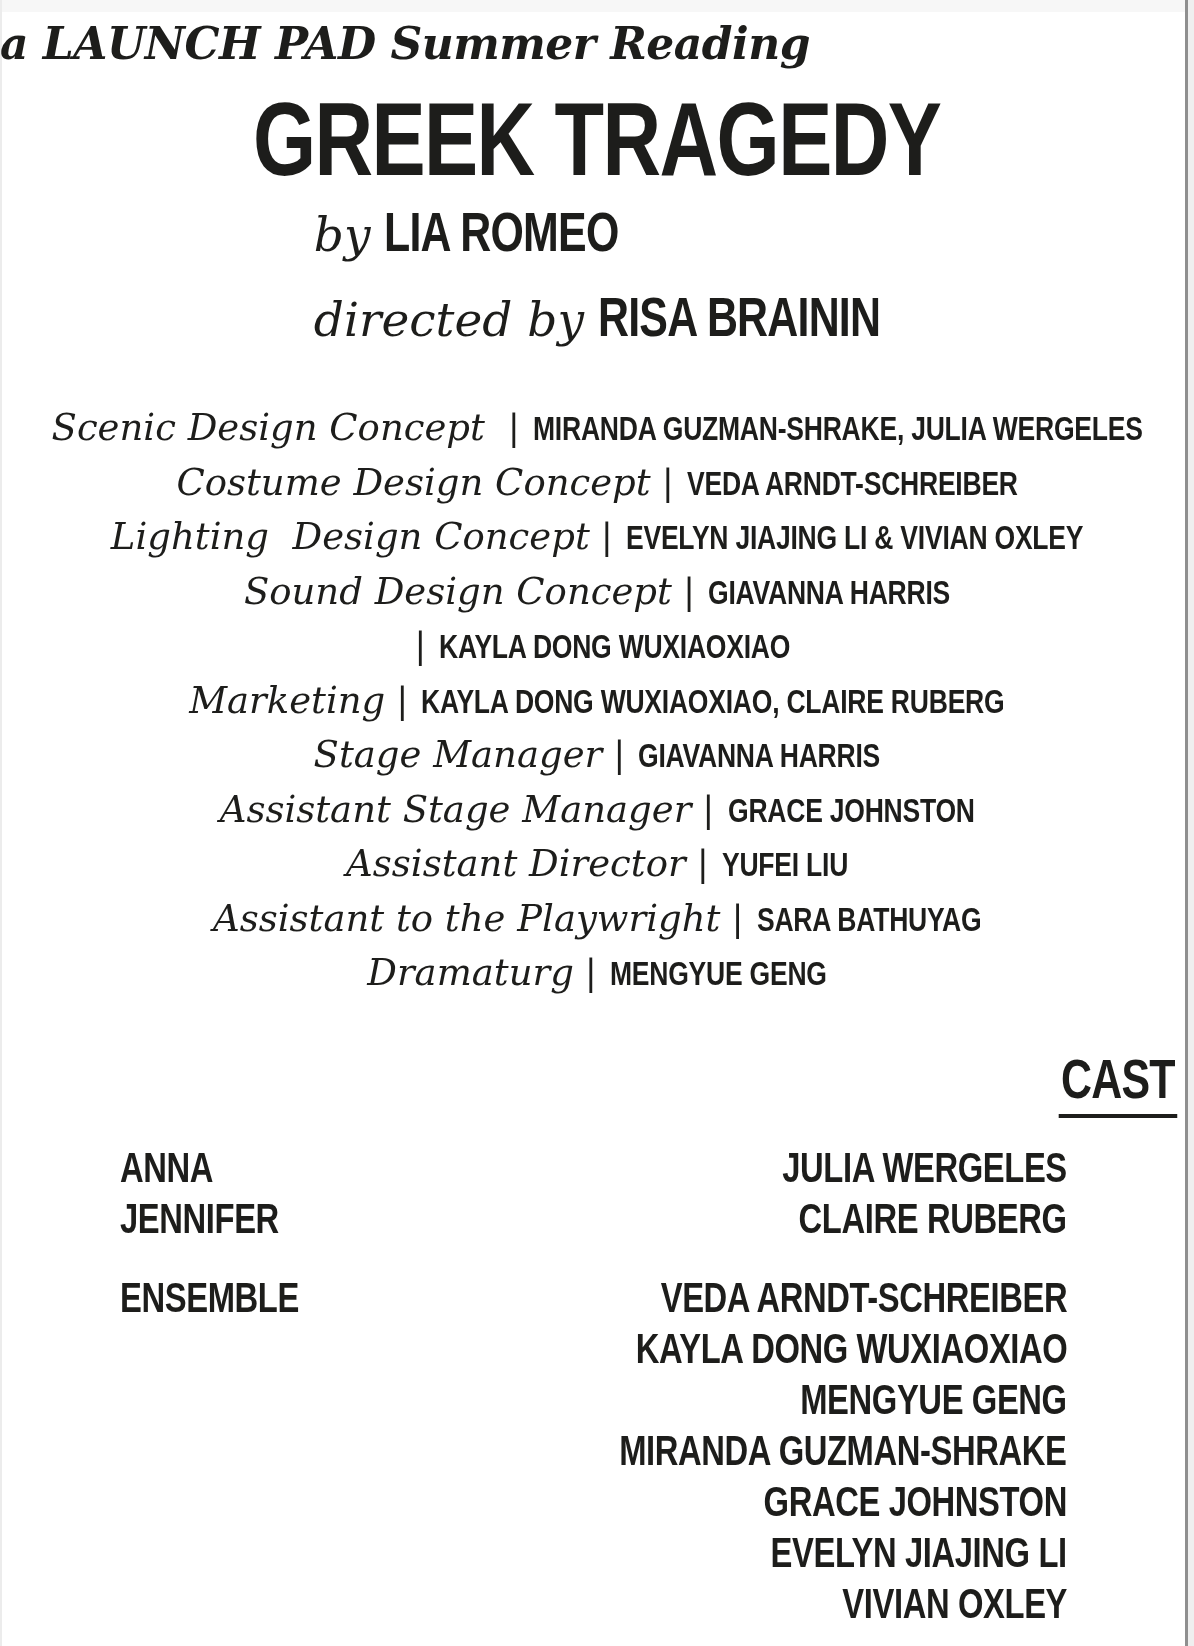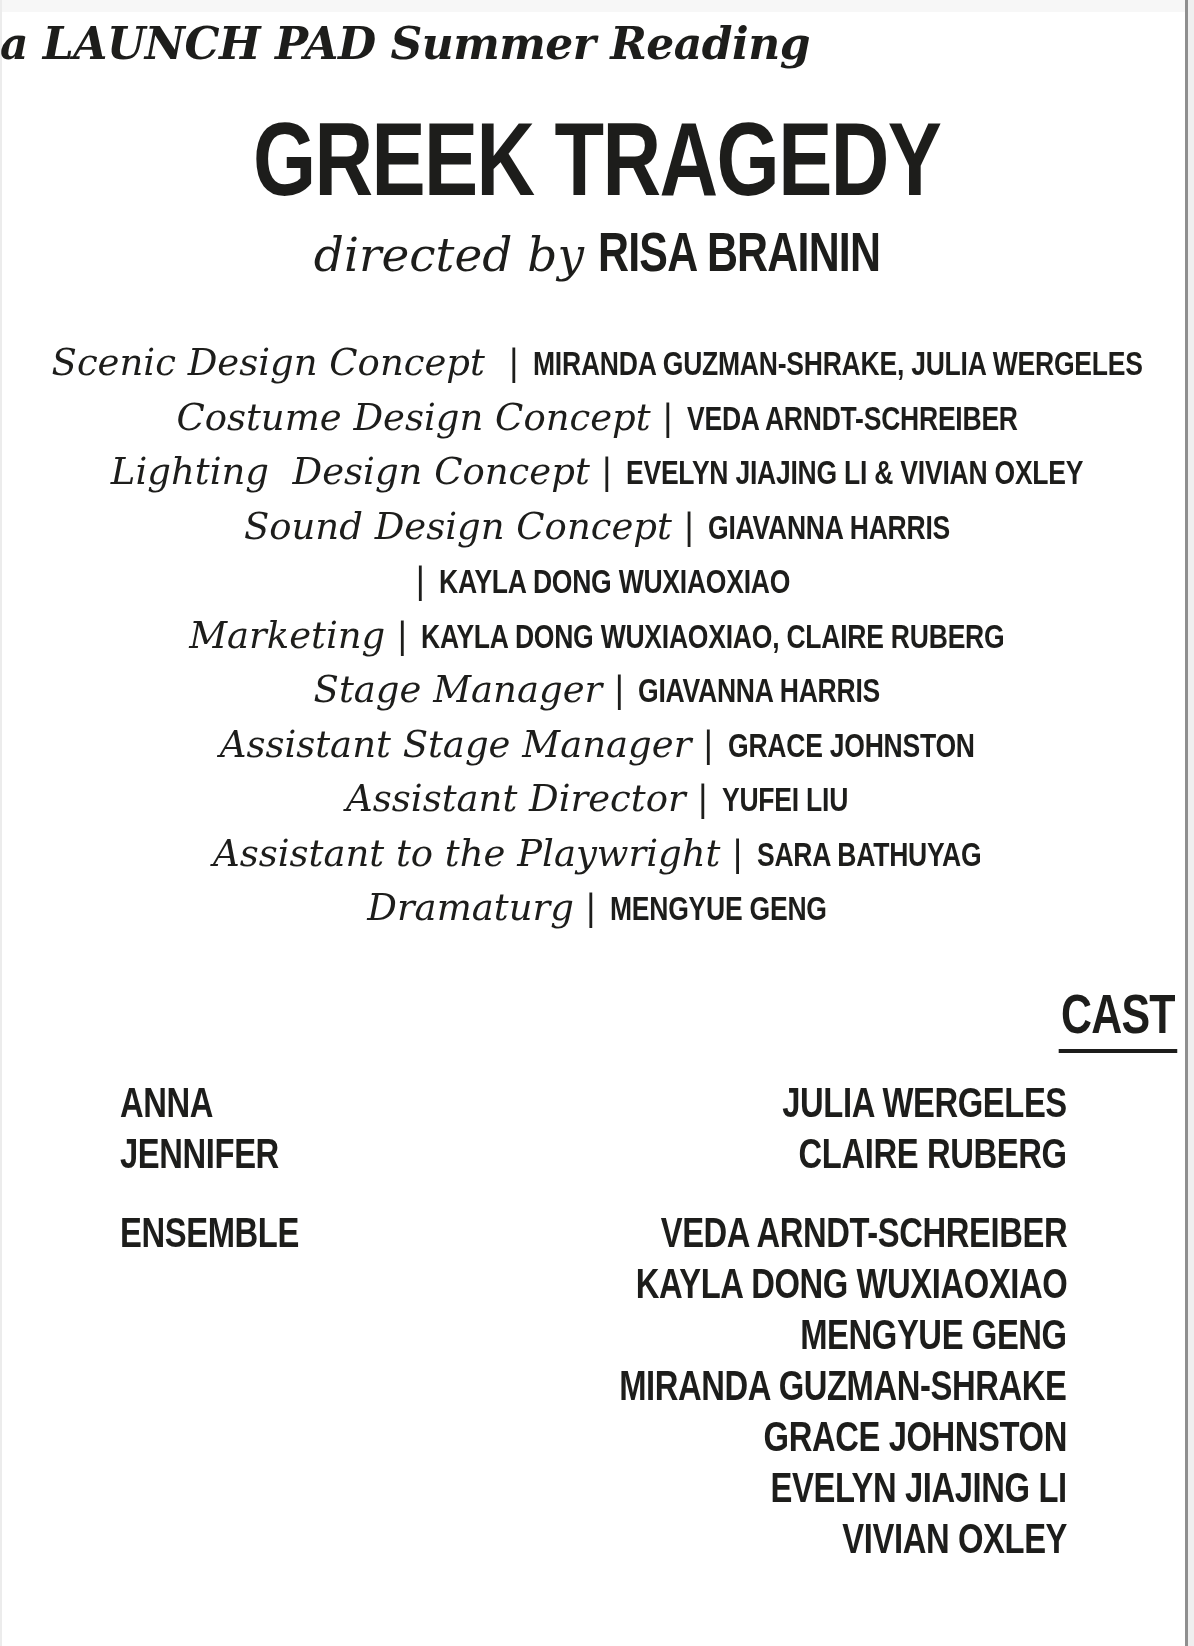--- a/index.html
+++ b/index.html
@@ -30,21 +30,21 @@
   .cond-c{transform:scaleX(0.78);transform-origin:center center;}
   .cond-r{transform:scaleX(0.78);transform-origin:right center;}
 
   .tagline{
     font-family:"DejaVu Serif",serif;
     font-style:italic;font-weight:700;
     font-size:44px;line-height:1.2;
     letter-spacing:-0.5px;
   }
 
-  .title-block{text-align:center;margin-top:36px;}
+  .title-block{text-align:center;margin-top:16px;}
   .show-title{font-size:104px;line-height:1;letter-spacing:-2px;}
   .by-block{display:inline-block;text-align:left;margin-top:10px;}
   .by-line{display:flex;align-items:baseline;line-height:1.15;}
   .by-line + .by-line{margin-top:22px;}
   .by-prefix{font-family:"DejaVu Serif",serif;font-style:italic;font-weight:400;font-size:47px;margin-right:14px;}
   .by-name{font-size:55px;letter-spacing:-1px;}
 
   .credits{margin-top:52px;}
   .credit-row{
     display:flex;justify-content:center;align-items:center;
@@ -88,20 +88,24 @@
 <div class="content">
 
   <div class="tagline">a LAUNCH PAD Summer Reading</div>
 
   <div class="title-block">
     <div>
       <span class="cond-c show-title">GREEK TRAGEDY</span>
     </div>
     <div class="by-block">
       <div class="by-line">
+        <span class="by-prefix">by</span>
+        <span class="cond by-name cx" style="margin-right: -66.1375px;">LIA ROMEO</span>
+      </div>
+      <div class="by-line">
         <span class="by-prefix">directed by</span>
         <span class="cond by-name cx" style="margin-right: -79.5987px;">RISA BRAININ</span>
       </div>
     </div>
   </div>
 
   <div class="credits">
 
       <div class="credit-row">
         <span class="credit-role">Scenic Design Concept </span>

